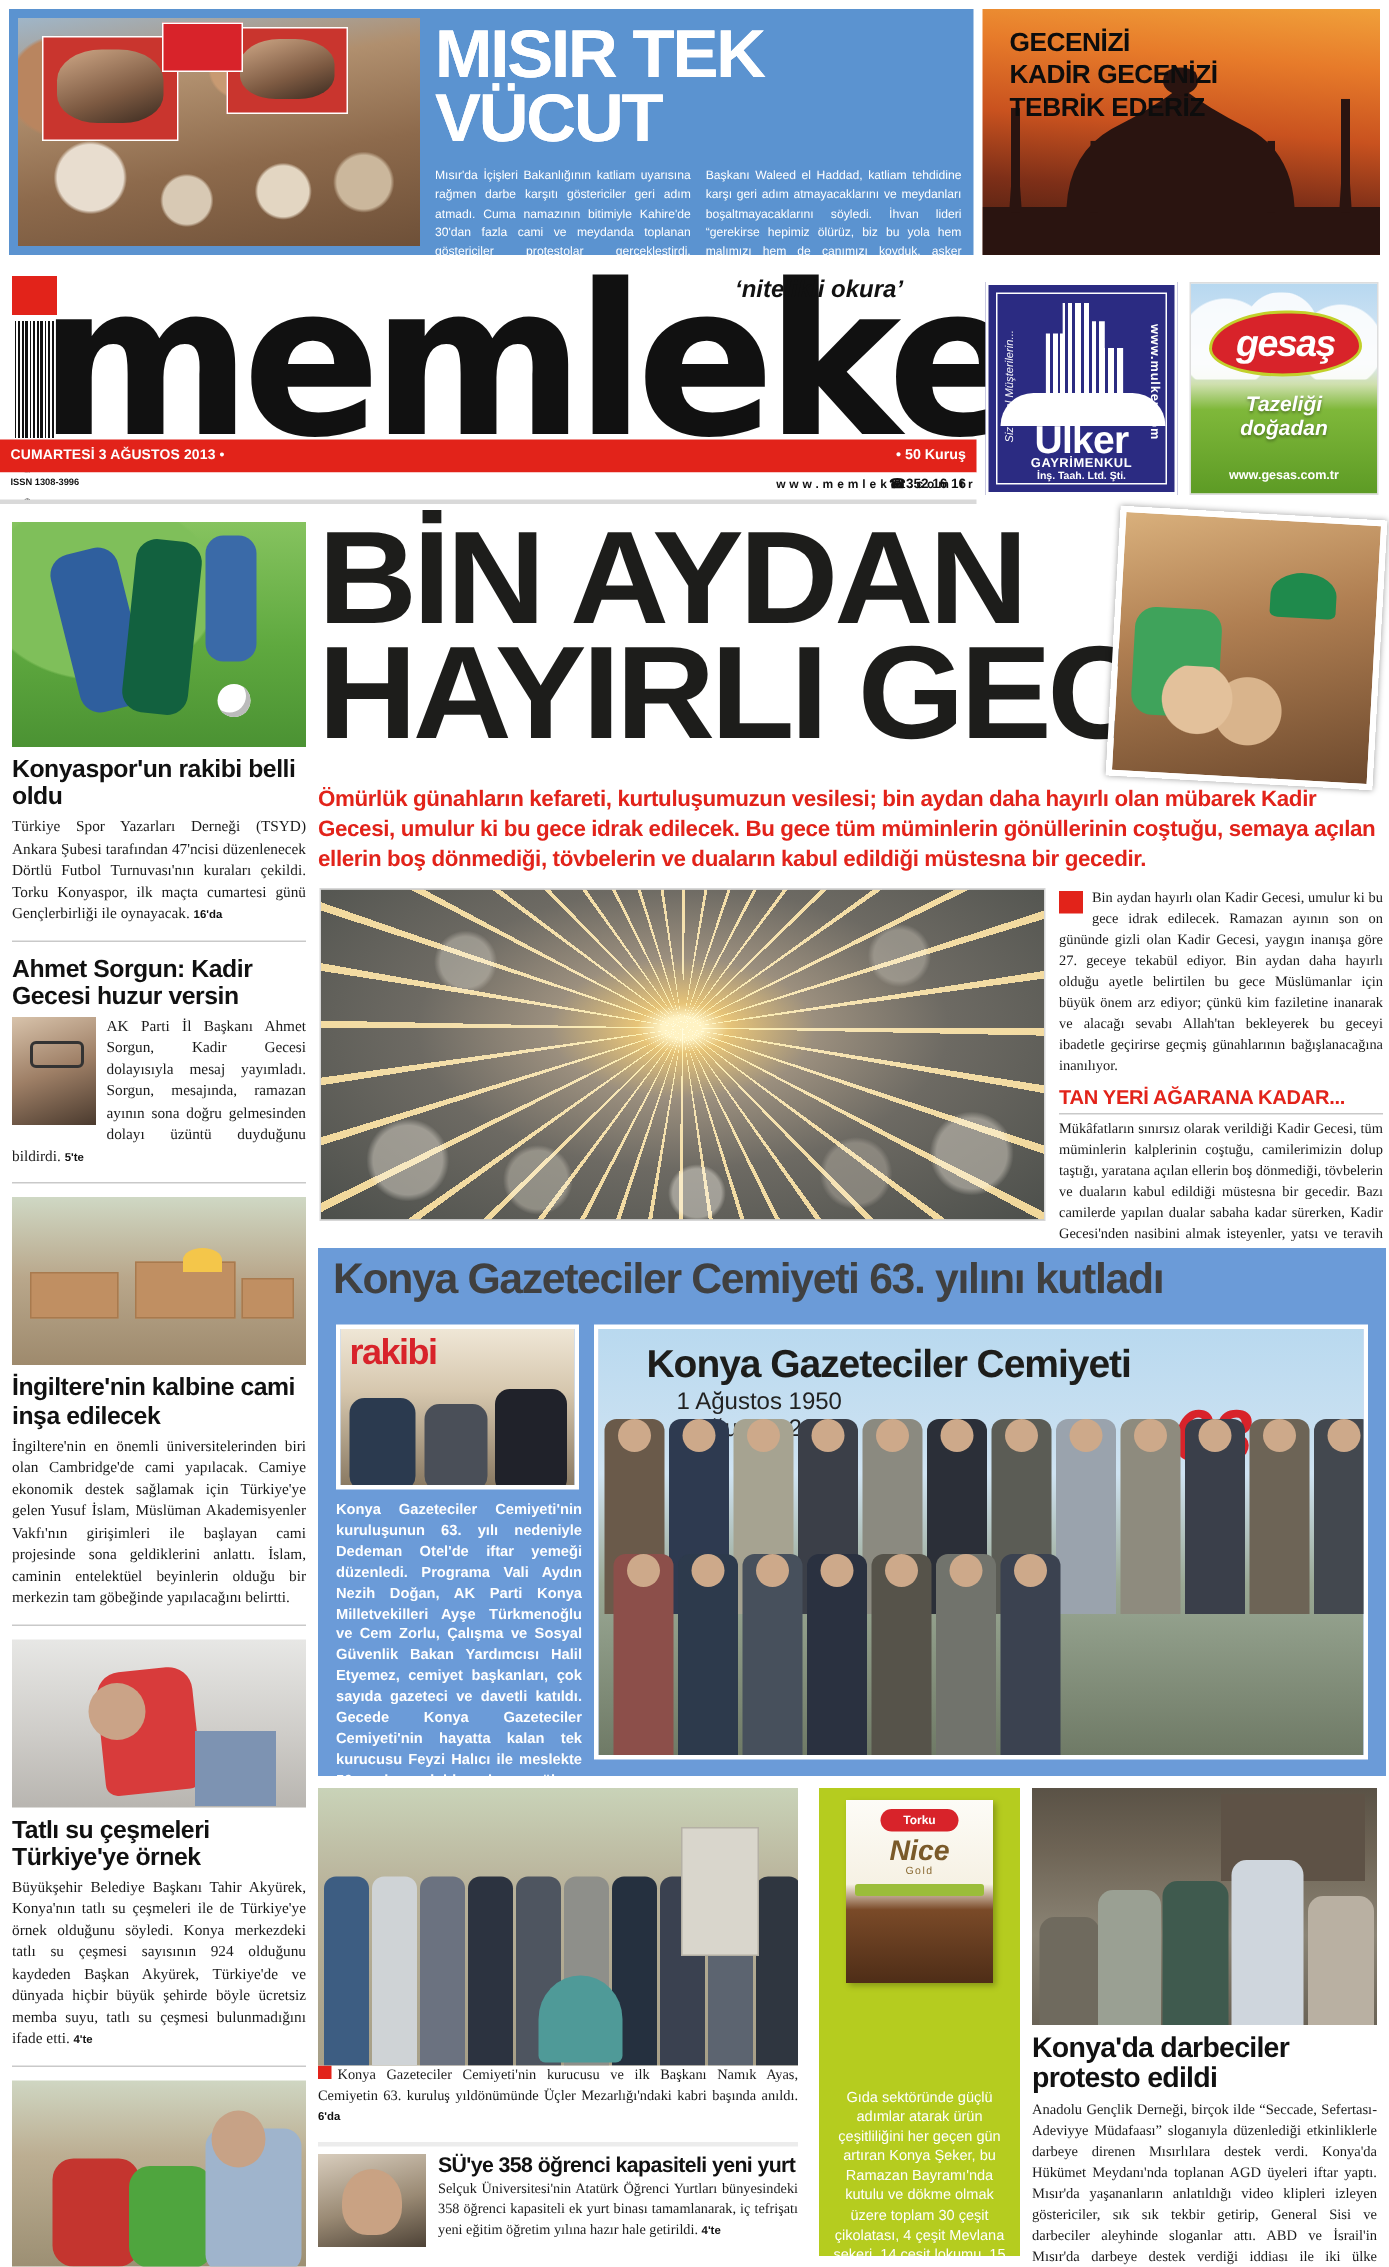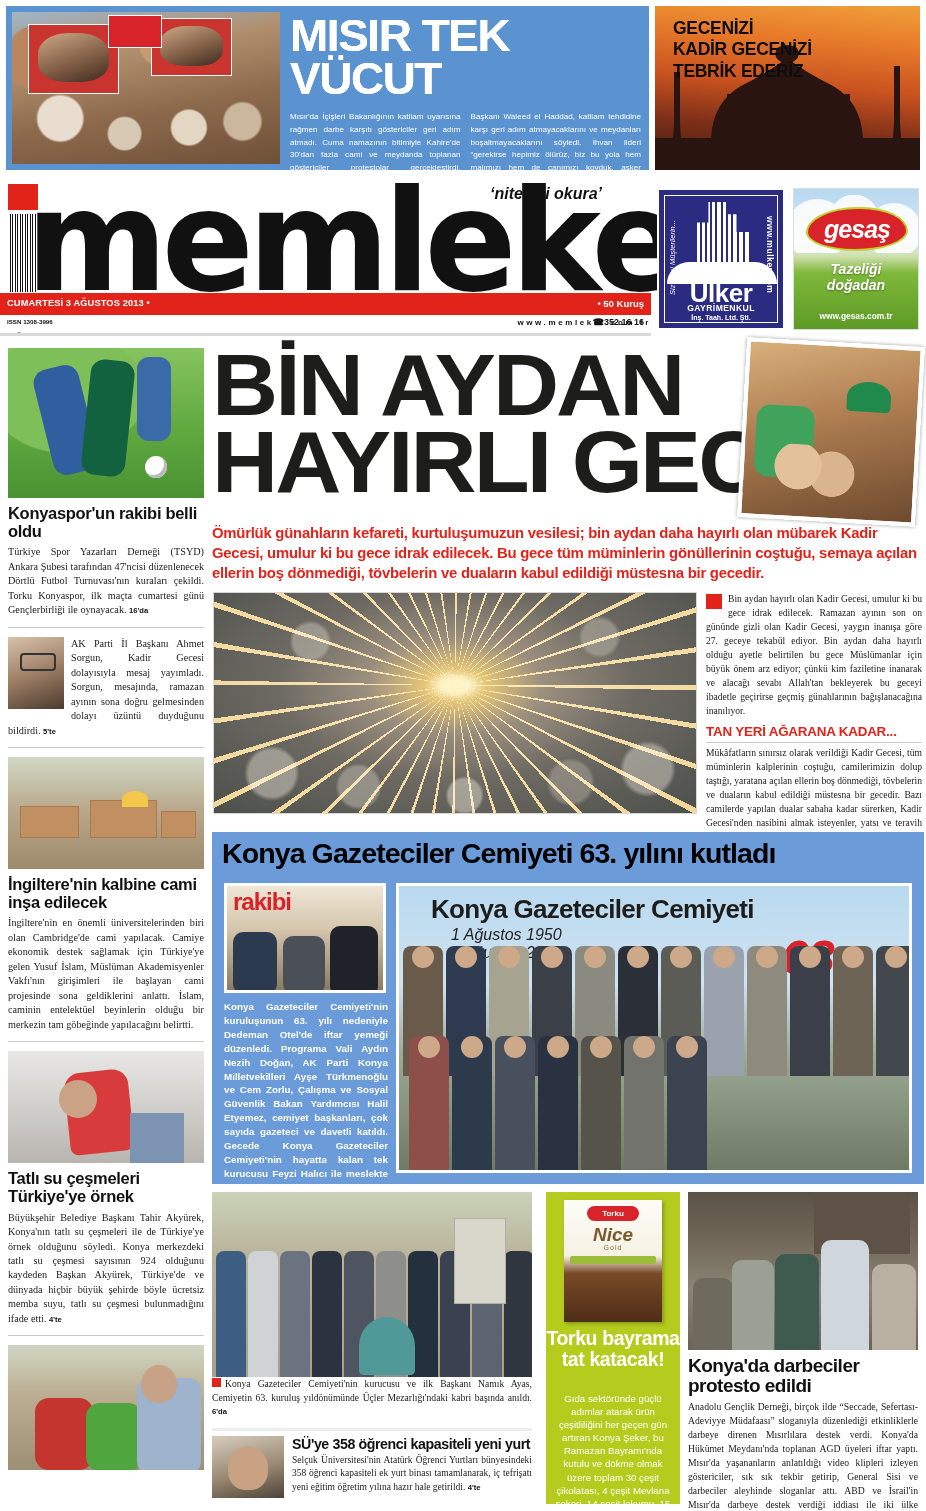--- a/index.html
+++ b/index.html
@@ -220,33 +220,33 @@
 
   .rightcol { position:absolute; left:706px; top:592px; width:216px; }
   .rightcol .lead { font-family:"Liberation Serif", serif; font-size:9.6px; line-height:1.46; text-align:justify; color:#1a1a1a; }
   .rightcol .lead .sq { float:left; width:16px; height:15px; background:#e2231a; margin:2px 6px 0 0; }
   .rightcol .subhead { color:#e2231a; font-weight:800; font-size:13.4px; margin:6px 0 3px; letter-spacing:-0.2px;
     border-bottom:1px solid #c9c9c9; padding-bottom:3px; }
   .rightcol .src { font-family:"Liberation Sans",sans-serif; font-weight:800; font-size:7.4px; }
 
   
   .bluepanel { position:absolute; left:212px; top:832px; width:712px; height:352px; background:#6b9bd8; }
-  .bluepanel h2 { color:#000000; font-size:28.5px; font-weight:800; letter-spacing:-0.9px; padding:5px 0 0 10px; }
+  .bluepanel h2 { color:#404040; font-size:28.5px; font-weight:800; letter-spacing:-0.9px; padding:5px 0 0 10px; }
   .bp-thumb { position:absolute; left:224px; top:883px; width:162px; height:110px; border:3px solid #fff; overflow:hidden;
     background: linear-gradient(180deg,#efe6d6 0%,#d6c7ae 40%,#8a7a63 100%); }
   .bp-thumb .m1 { position:absolute; left:4%; top:44%; width:44px; height:62px; background:#2b3a4f; border-radius:10px;}
   .bp-thumb .m2 { position:absolute; left:36%; top:48%; width:42px; height:58px; background:#4a4f58; border-radius:10px;}
   .bp-thumb .m3 { position:absolute; left:66%; top:38%; width:48px; height:70px; background:#20222a; border-radius:10px;}
   .bp-thumb .plaque { position:absolute; left:38%; top:52%; width:22px; height:26px; background:#d22; }
   .bp-thumb .logo { position:absolute; left:6px; top:2px; font-size:24px; font-weight:800; color:#d8232a; letter-spacing:-1px; }
 
   .bp-bigphoto { position:absolute; left:396px; top:883px; width:516px; height:290px; border:3px solid #fff; overflow:hidden;
     background: linear-gradient(180deg,#b9d9ef 0%,#cfe3f2 34%,#9aa894 60%,#6f7a66 100%); }
   .bp-bigphoto .banner-txt { position:absolute; left:32px; top:8px; font-size:26px; font-weight:800; color:#1d1d1b; letter-spacing:-0.7px; }
-  .bp-bigphoto .banner-date { position:absolute; left:52px; top:40px; font-size:16px; font-style:italic; color:#222; line-height:1.12; }
+  .bp-bigphoto .banner-date { position:absolute; left:52px; top:40px; font-size:16px; color:#222; line-height:1.12; }
   .bp-bigphoto .sixty { position:absolute; right:74px; top:44px; font-size:48px; font-weight:800; color:#d8232a; font-style:italic; }
   .bp-bigphoto .row { position:absolute; display:flex; gap:3px; }
   .bp-bigphoto .row.back { left:4px; top:60px; }
   .bp-bigphoto .row.front { left:10px; top:150px; }
   .bp-bigphoto .person { width:40px; height:130px; border-radius:8px 8px 0 0; }
   .bp-bigphoto .person .h { width:22px; height:22px; border-radius:50%; margin:0 auto; background:#cda98a; }
 
   .bp-caption { position:absolute; left:224px; top:1000px; width:164px;
     color:#fff; font-weight:800; font-size:9.8px; line-height:1.42; text-align:justify; }
   .bp-caption .ref { font-size:7.4px; }
@@ -384,20 +384,21 @@
     <div class="photo ph-soccer">
       <div class="p1"></div>
         <div class="p2"></div>
         <div class="p3"></div>
         <div class="ball"></div>
     </div>
     <h2>Konyaspor'un rakibi belli oldu</h2>
     <p class="body"><span>Türkiye Spor Yazarları Derneği (TSYD) Ankara Şubesi tarafından 47'ncisi düzenlenecek Dörtlü Futbol Turnuvası'nın kuraları çekildi. Torku Konyaspor, ilk maçta cumartesi günü Gençlerbirliği ile oynayacak.</span> <span class="pageref">16'da</span></p>
     <hr>
 
+    <h2>Ahmet Sorgun: Kadir Gecesi huzur versin</h2>
     <div class="ph-head"></div>
     <p class="body"><span>AK Parti İl Başkanı Ahmet Sorgun, Kadir Gecesi dolayısıyla mesaj yayımladı. Sorgun, mesajında, ramazan ayının sona doğru gelmesinden dolayı üzüntü duyduğunu bildirdi.</span> <span class="pageref">5'te</span></p>
     <hr style="clear:both">
 
     <div class="photo ph-mosquemodel">
       <div class="blk" style="left:6%;top:44%;width:30%;height:28%"></div>
       <div class="blk" style="left:42%;top:38%;width:34%;height:34%"></div>
       <div class="blk" style="left:78%;top:48%;width:18%;height:24%"></div>
       <div class="dome"></div>
     </div>
@@ -564,21 +565,20 @@
     </div>
   </div>
 
   <div class="torku">
     <div class="pack">
       <div class="lbl">Torku</div>
       <div class="nice">Nice</div>
       <div class="gold">Gold</div>
       <div class="band"></div>
     </div>
-    <h3>Torku bayrama tat katacak!</h3>
     <p><span>Gıda sektöründe güçlü adımlar atarak ürün çeşitliliğini her geçen gün artıran Konya Şeker, bu Ramazan Bayramı'nda kutulu ve dökme olmak üzere toplam 30 çeşit çikolatası, 4 çeşit Mevlana şekeri, 14 çeşit lokumu, 15 çeşit sert şekeri ve bonbonu tüketicinin beğenisine sundu.</span> </p>
   </div>
 
   <div class="darbe">
     <div class="ph">
       <div class="mosque"></div>
       <div class="m" style="left:2%;width:40px;height:72px;background:#6f6a5e"></div>
       <div class="m" style="left:19%;width:42px;height:90px;background:#9aa093"></div>
       <div class="m" style="left:38%;width:44px;height:96px;background:#3f5a4e"></div>
       <div class="m" style="left:58%;width:48px;height:110px;background:#cfd6dd"></div>

